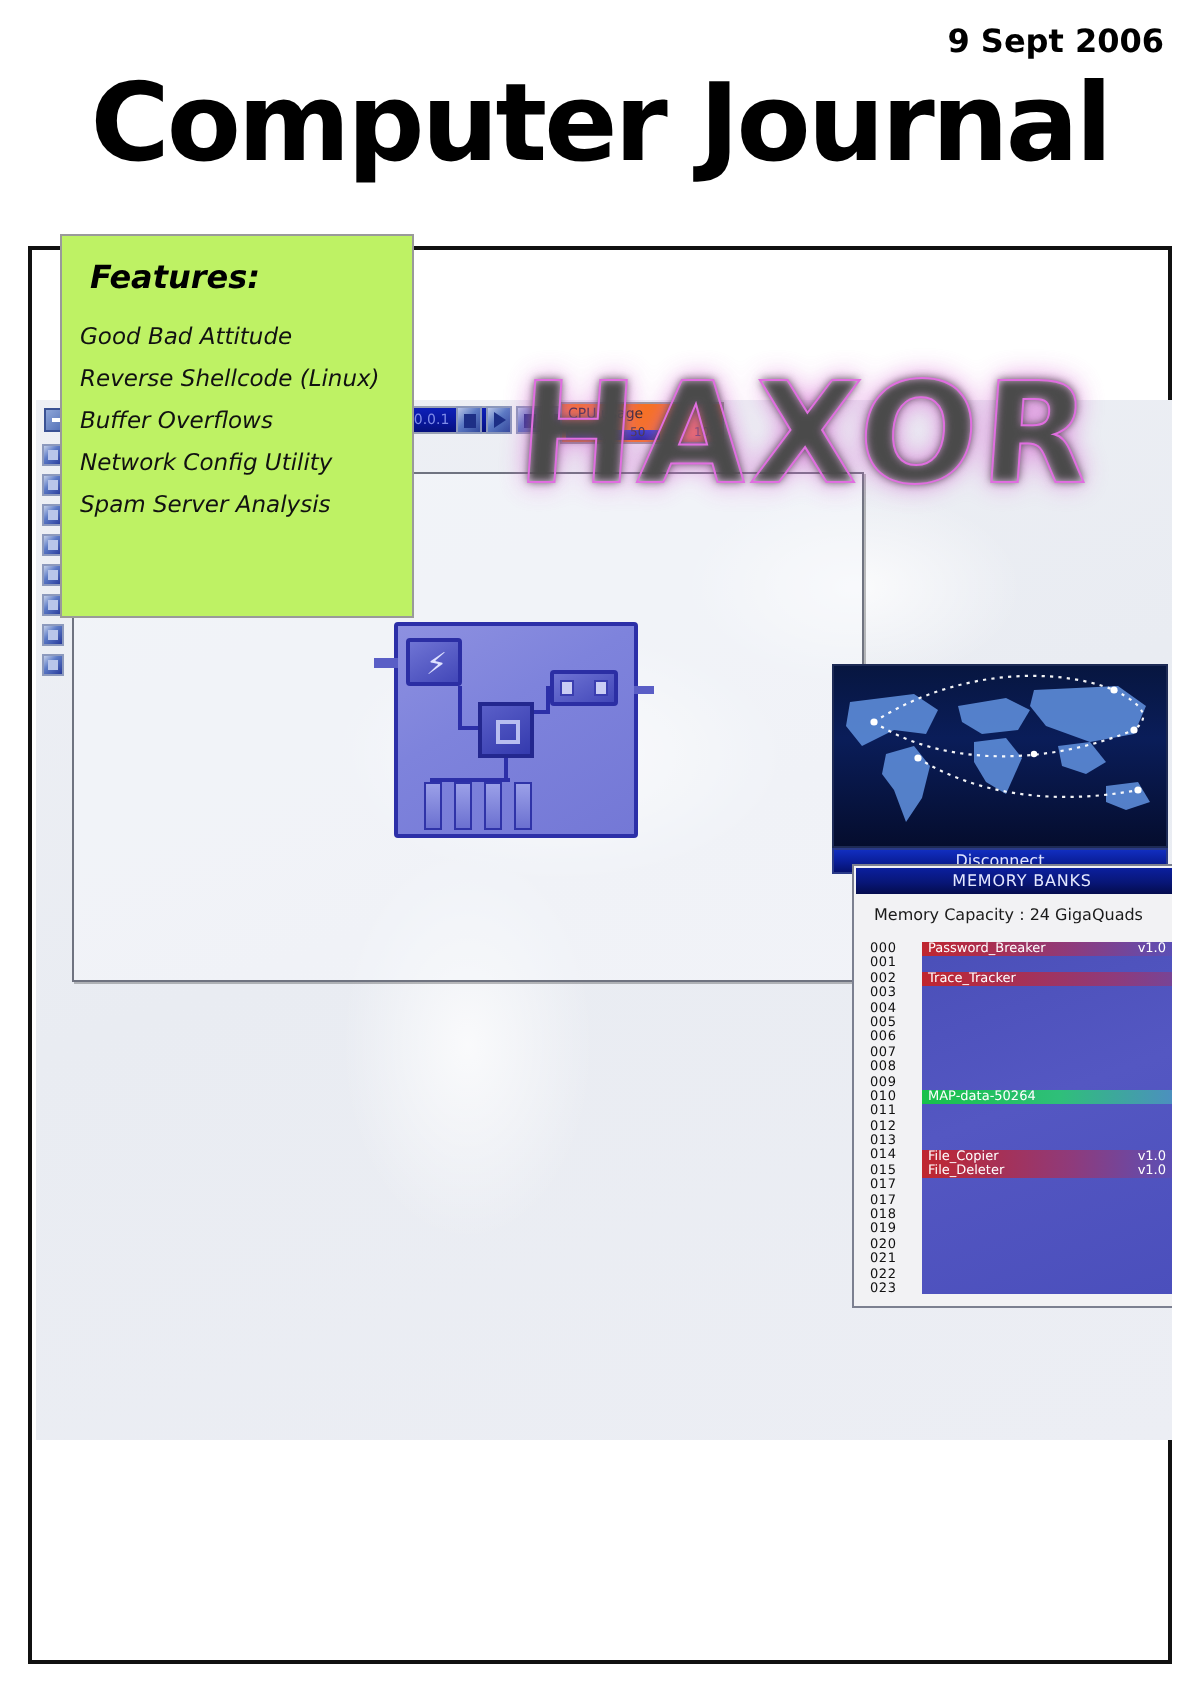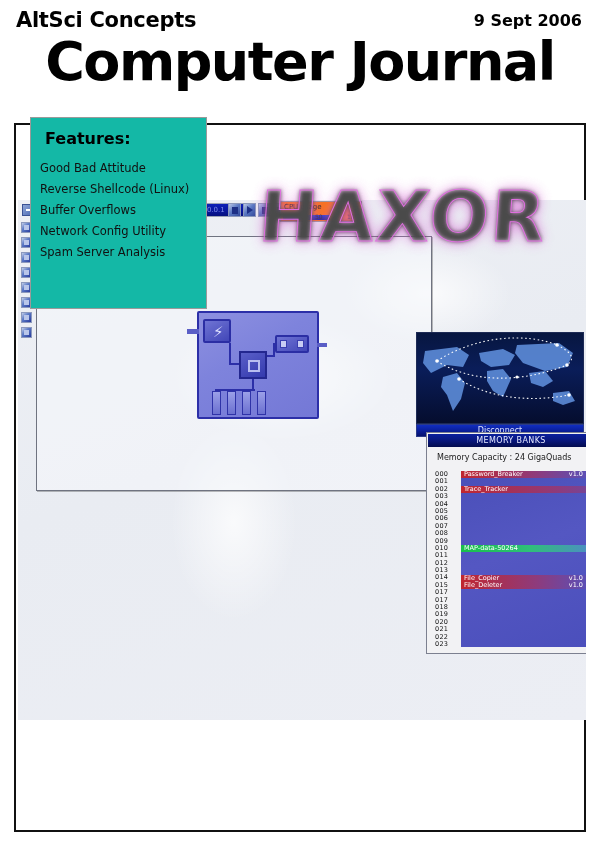--- a/index.html
+++ b/index.html
@@ -380,24 +380,25 @@
   .mem-entry .nm { position: absolute; left: 3px; }
   .mem-entry .vr { position: absolute; right: 4px; }
   .mem-entry.red   { background: linear-gradient(90deg, #c0262f 0%, #8e3b7c 60%, #5b4fb6 100%); }
   .mem-entry.green { background: linear-gradient(90deg, #18c14a 0%, #2fbf7a 55%, #4c8fc0 100%); }
 
   
   #features-box {
     position: absolute;
     left: 30px; top: 117px;
     width: 177px; height: 192px;
-    background: #14b8a6;
+    background: #bef264;
     border: 1px solid #9a9a9a;
     box-sizing: border-box;
     z-index: 5;
+    font-style: italic;
   }
   #features-heading {
     position: absolute;
     left: 14px; top: 11px;
     font-size: 16px;
     font-weight: bold;
     color: #000;
   }
   #features-list {
     position: absolute;
@@ -456,21 +457,20 @@
     line-height: 118px;
     color: #4a4a4a;
     filter: blur(2.2px);
     transform: skewX(-4deg);
   }
 </style>
 </head>
 <body>
 
 <div id="masthead">
-  <div id="brand">AltSci Concepts</div>
   <div id="issue-date">9 Sept 2006</div>
   <div id="journal-title">Computer Journal</div>
 </div>
 
 <div id="page-frame"></div>
 
 <div id="desktop">
   <div id="desktop-bg"></div>
 
   <div id="icon-column">

